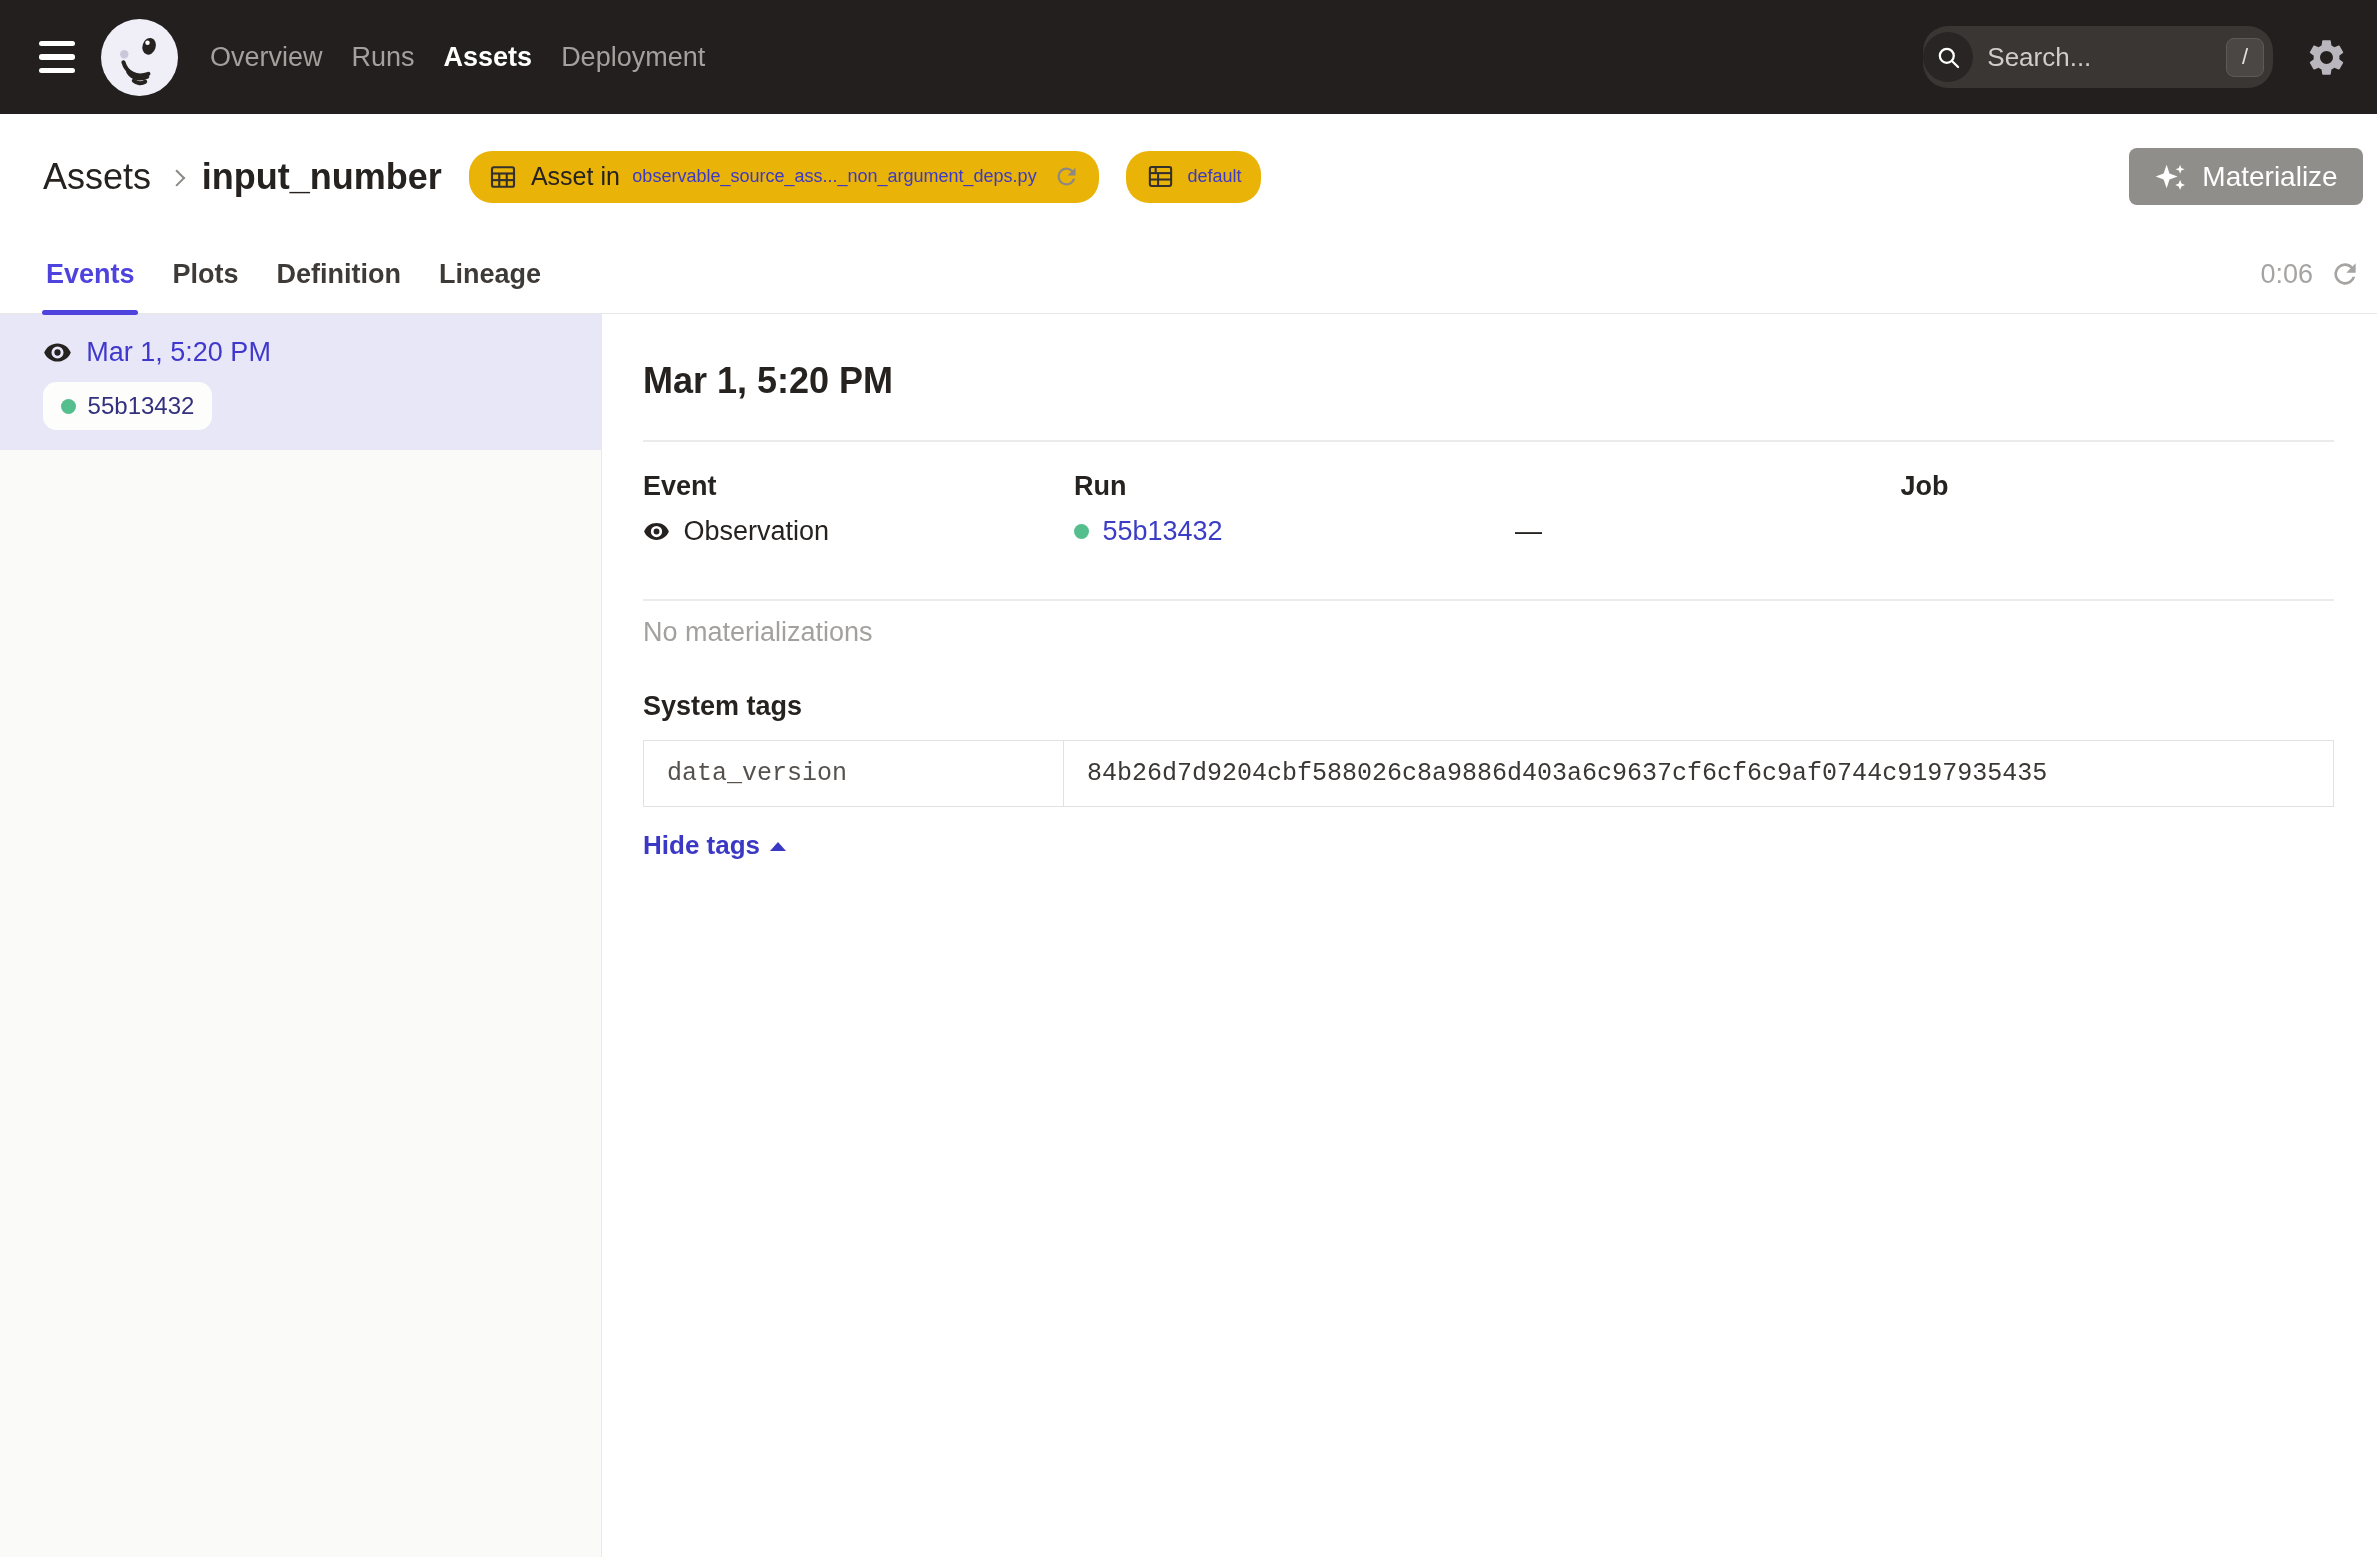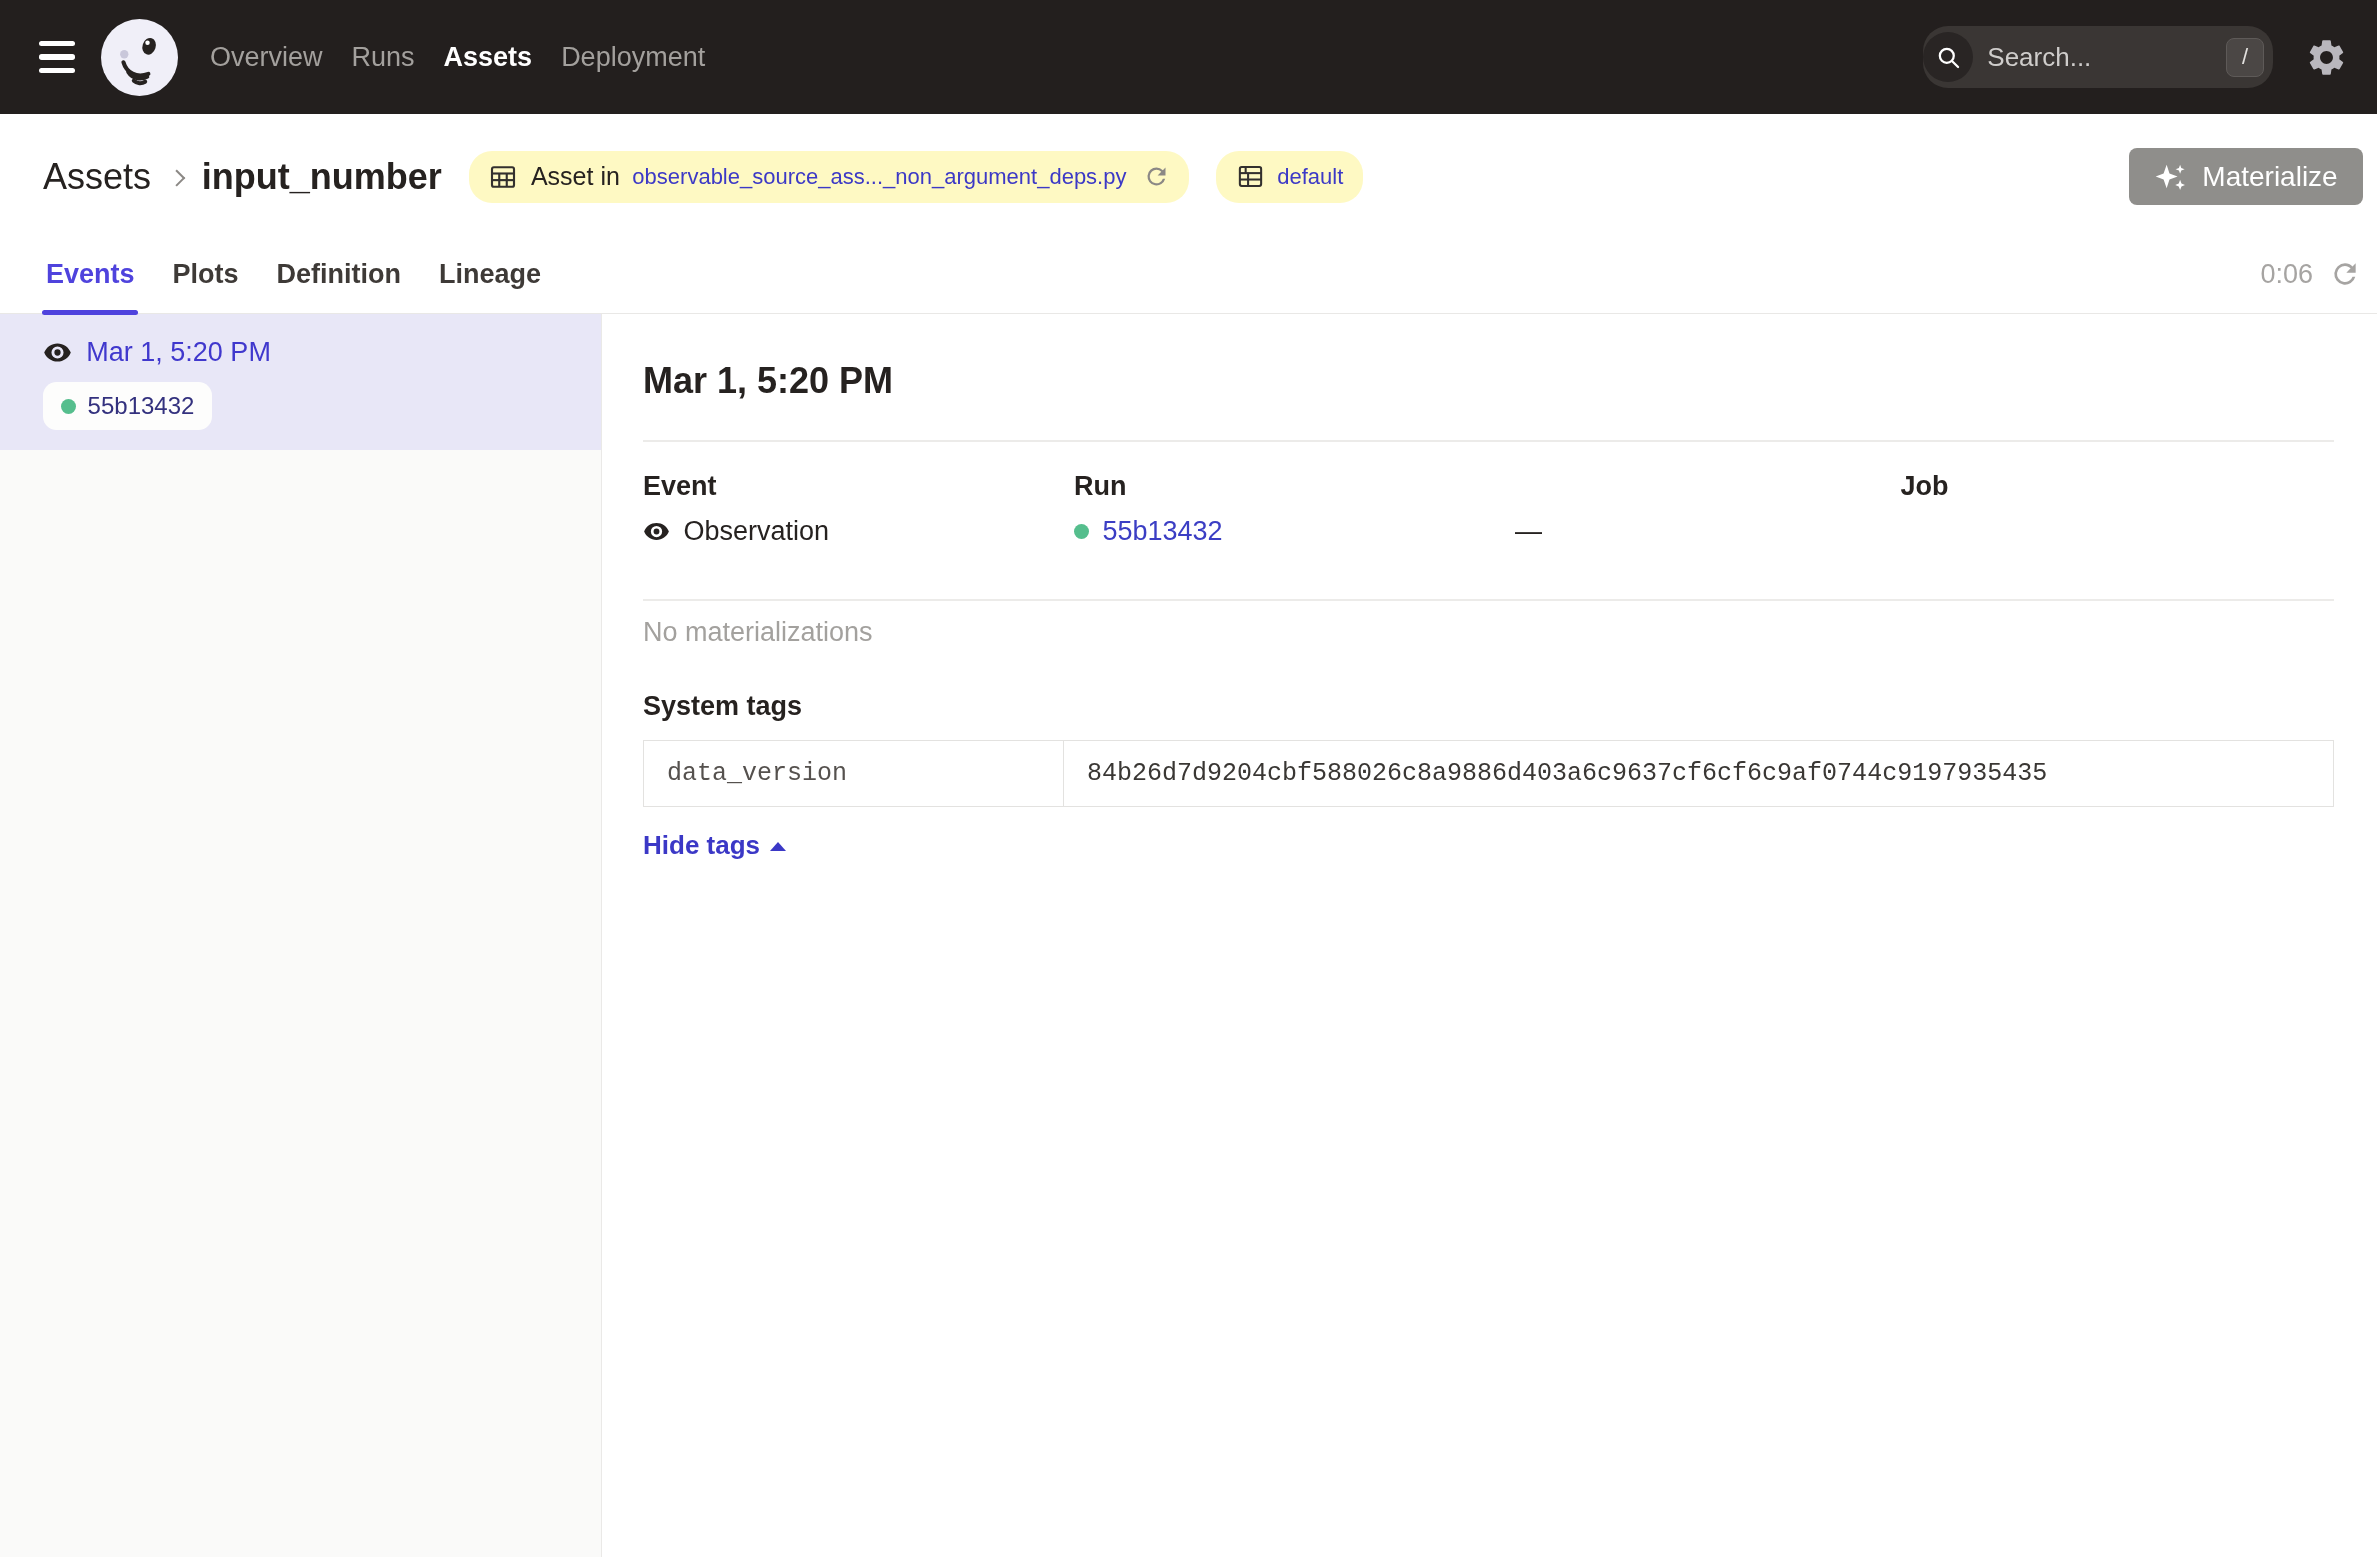--- a/index.html
+++ b/index.html
@@ -26,23 +26,23 @@
   .search-input { flex:1; min-width:0; background:transparent; border:none; outline:none; color:#E8E6E4; font-size:26px; margin-left:14.3px; font-family:"Liberation Sans",sans-serif; }
   .search-input::placeholder { color:#CFCDCB; opacity:1; }
   .slash-key { width:38px; height:39px; margin-right:9px; background:#4B4745; border:0.9px solid #5E5A58; border-radius:8px; color:#E3E1DF; font-size:22px; display:flex; align-items:center; justify-content:center; flex:none; }
   .gear { width:45px; height:45px; cursor:pointer; display:flex; align-items:center; }
   
   .page-header { display:flex; align-items:center; padding:34px 14.3px 30px 43px; background:#fff; }
   .breadcrumb { display:flex; align-items:center; gap:19.6px; font-size:36px; }
   .crumb-root { color:#262220; cursor:pointer; }
   .crumb-sep { width:11.6px; height:11.6px; border-top:2.7px solid #8B8885; border-right:2.7px solid #8B8885; transform:rotate(45deg); margin-top:1.8px; }
   .crumb-current { font-weight:700; color:#262220; }
-  .pill { display:flex; align-items:center; gap:12.5px; background:#fef9c3; border-radius:23px; height:52px; padding:0 19.6px; margin-left:27px; }
+  .pill { display:flex; align-items:center; gap:12.5px; background:#eab308; border-radius:23px; height:52px; padding:0 19.6px; margin-left:27px; }
   .pill .ptext { font-size:25px; color:#262220; white-space:nowrap; }
-  .pill a, .plink { font-size:22px; color:#3C39C6; text-decoration:none; cursor:pointer; white-space:nowrap; }
+  .pill a, .plink { font-size:18px; color:#3C39C6; text-decoration:none; cursor:pointer; white-space:nowrap; }
   .pill-refresh { width:27px; height:27px; cursor:pointer; margin-left:3.6px; }
   .materialize-btn {
     margin-left:auto; background:#8F8E8B; border:none; color:#fff;
     font-size:28px; height:57px; padding:0 25px; border-radius:8px;
     display:flex; align-items:center; gap:16px; cursor:pointer;
     font-family:"Liberation Sans",sans-serif;
   }
   
   .tabs-row { display:flex; align-items:center; height:79px; padding:0 16px 0 46px; border-bottom:1.8px solid #E9E8E6; background:#fff; }
   .tab { position:relative; height:100%; display:flex; align-items:center; margin-right:38px; font-size:27px; font-weight:600; color:#3E3A37; cursor:pointer; }

